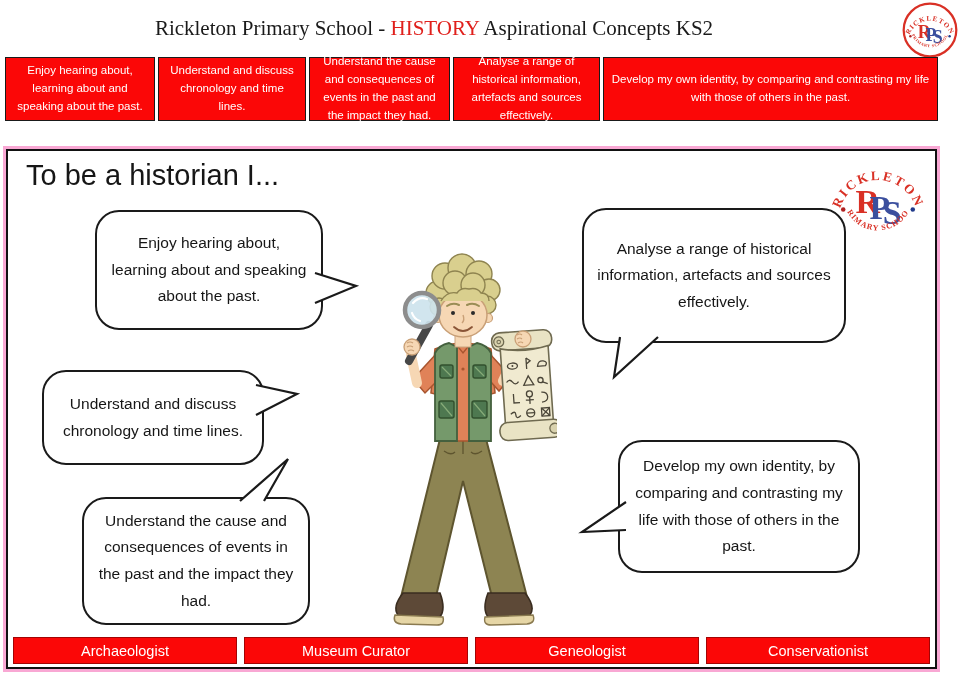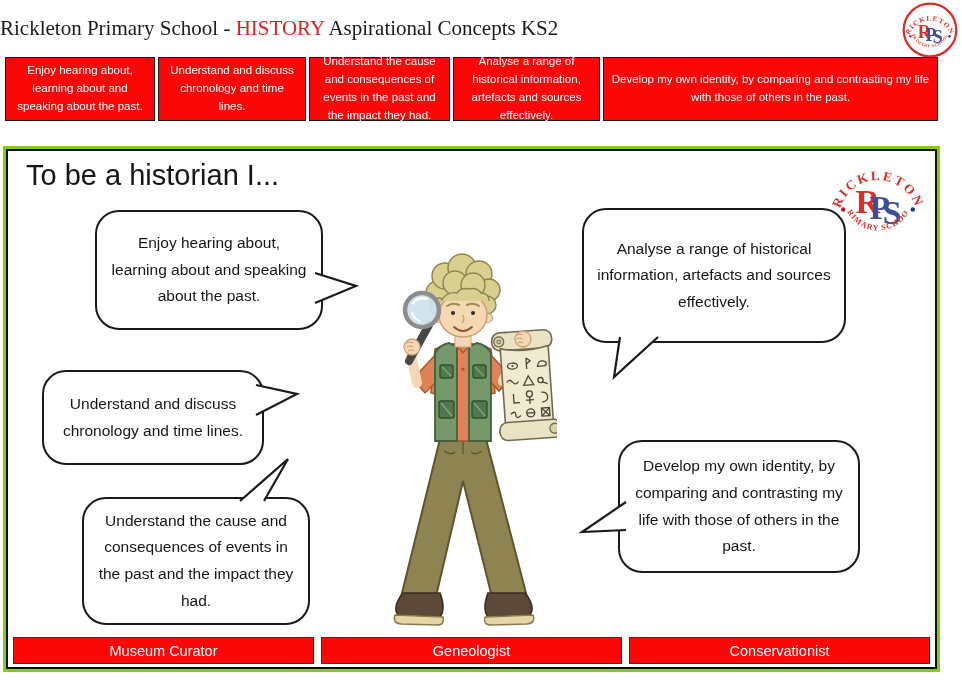--- a/index.html
+++ b/index.html
@@ -1,34 +1,34 @@
 <!DOCTYPE html>
 <html><head>
 <meta charset="utf-8">
 <style>
   html,body{margin:0;padding:0;background:#ffffff;}
   .page{position:relative;width:962px;height:682px;background:#ffffff;overflow:hidden;
         font-family:"Liberation Sans",sans-serif;color:#111;}
   
-  .title{position:absolute;top:16px;left:0;width:868px;text-align:left;
+  .title{position:absolute;top:16px;left:0;width:868px;text-align:center;
          font-family:"Liberation Serif",serif;font-size:21px;color:#1a1a1a;}
   .title .hl{color:#e0201c;}
   
   .corner-logo{position:absolute;top:2px;right:4px;width:56px;height:56px;}
   .panel-logo{position:absolute;top:2px;right:8px;width:98px;height:94px;}
   
   .stable{position:absolute;left:5px;top:55px;width:933px;}
   .banner{height:22px;background:#fb0707;border:1px solid #1a1a1a;color:#fff;
           display:flex;align-items:center;justify-content:center;font-size:14.5px;}
   .cells{display:flex;gap:3px;margin-top:2px;height:64px;}
   .cell{background:#fb0707;border:1px solid #1a1a1a;color:#fff;font-size:11.5px;line-height:1.55;
         display:flex;align-items:center;justify-content:center;text-align:center;padding:1px 7px;box-sizing:border-box;}
   .c0{width:150px;} .c1{width:148px;} .c2{width:141px;} .c3{width:147px;} .c4{flex:1;}
   
-  .panel{position:absolute;left:3px;top:146px;width:937px;height:526px;border:3px solid #84cc16;box-sizing:border-box;}
+  .panel{position:absolute;left:3px;top:146px;width:937px;height:526px;border:3px solid #f9a8d4;box-sizing:border-box;}
   .panel-inner{position:relative;width:100%;height:100%;border:2px solid #111;box-sizing:border-box;background:#fff;}
   .heading{position:absolute;left:18px;top:8px;font-size:29px;color:#161616;}
   
   .bubble{position:absolute;background:#fff;border:2.2px solid #1a1a1a;border-radius:24px;
           display:flex;align-items:center;justify-content:center;text-align:center;
           font-size:15.5px;line-height:1.72;color:#161616;padding:6px 12px;box-sizing:border-box;}
   .tail{position:absolute;overflow:visible;}
   .b1{left:87px;top:59px;width:228px;height:120px;}
   .b2{left:34px;top:219px;width:222px;height:95px;}
   .b3{left:74px;top:346px;width:228px;height:128px;}
@@ -243,20 +243,21 @@
             <path d="M30,60 q6,-7 14,-4 M29,70 q2,6 8,8" stroke="#ffffff" stroke-width="2.2" fill="none" stroke-linecap="round"></path>
           </g>
           <g>
             <circle cx="29" cy="104" r="8" fill="#f6d7b4" stroke="#c9a077" stroke-width="1.3"></circle>
             <path d="M24,100 q3,-2 6,0 M24,104 q3,-2 6,0 M25,108 q3,-2 6,0" stroke="#c9a077" stroke-width="1.1" fill="none"></path>
           </g>
         </g>
       </svg>
 
       <div class="roles">
+        <div class="role">Archaeologist</div>
         <div class="role">Museum Curator</div>
         <div class="role">Geneologist</div>
         <div class="role">Conservationist</div>
       </div>
 
     </div>
   </div>
 </div>
 
 </body></html>

